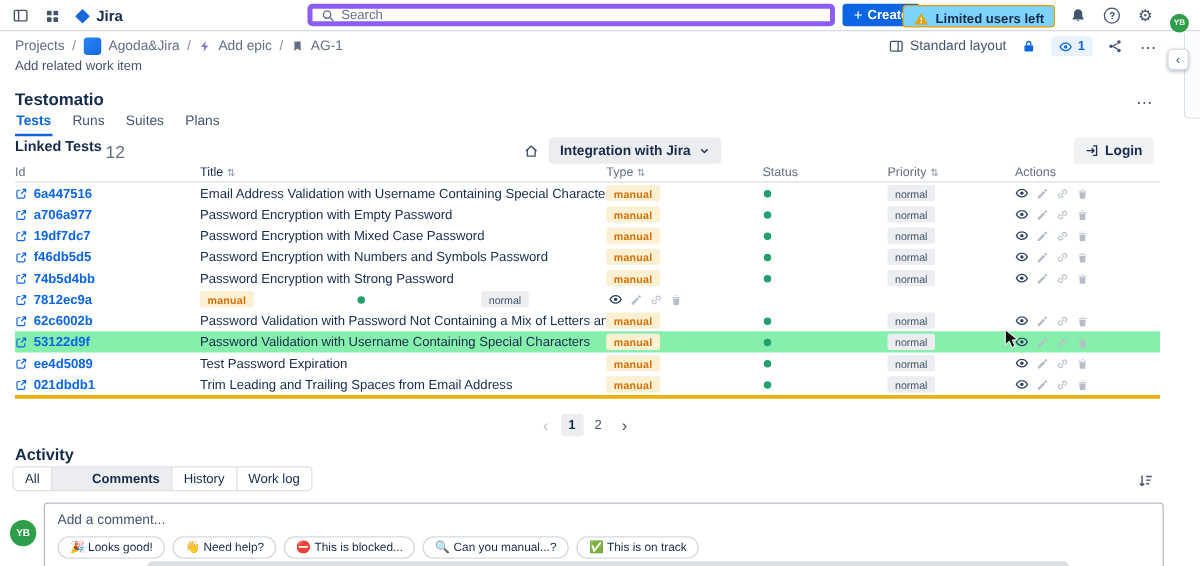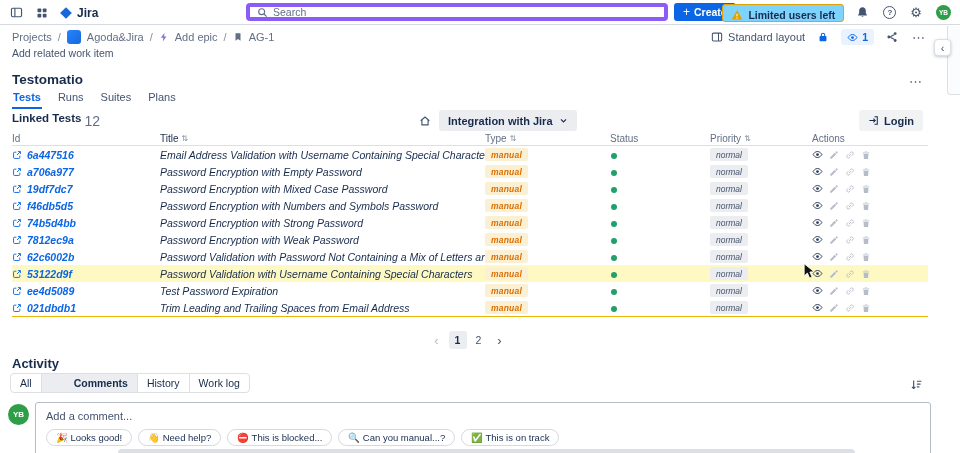--- a/index.html
+++ b/index.html
@@ -26,21 +26,21 @@
   .create-btn { height:18px; background:var(--accent,#0C66E4); color:#fff; border:none; border-radius:3px;
                 font-size:10.5px; font-weight:600; padding:0 9px; display:flex; align-items:center; gap:4px; }
   .create-plus { font-size:12px; line-height:1; font-weight:normal; }
   .nav-right { position:absolute; right:7px; top:0; height:25px; display:flex; align-items:center; gap:10px; }
   .limited-btn { height:18px; border:1px solid var(--warning-yellow,#E2A300); background:#7dd3fc; border-radius:3px;
                  display:flex; align-items:flex-end; gap:5px; padding:0 8px; font-size:10.5px; font-weight:600; color:#172B4D; }
   .help-circle { width:13px; height:13px; border:1.5px solid #44546F; border-radius:50%;
                  font-size:8px; font-weight:bold; color:#44546F; display:flex; align-items:center; justify-content:center; }
   .gear { font-size:13px; color:#44546F; line-height:1; }
   .avatar { border-radius:50%; background:var(--avatar-green,#2E9E49); color:#fff; font-weight:bold;
-            display:flex; align-items:center; justify-content:center; }
+            display:flex; align-items:center; justify-content:center;margin-top:12px; }
   .avatar.sm { width:15px; height:15px; font-size:6.5px; }
   .avatar.md { width:21px; height:21px; font-size:8px; }
 
   
   .crumb-row { position:absolute; top:27px; left:0; width:100%; height:20px; }
   .crumbs { position:absolute; left:12px; top:0; height:20px; display:flex; align-items:center; gap:6px;
             font-size:11px; }
   .crumb { color:#626F86; text-decoration:none; }
   .sep { color:#8590A2; }
   .proj-avatar { width:14px; height:14px; border-radius:3px; display:inline-block;
@@ -69,23 +69,23 @@
   .integration-dd { position:absolute; left:427px; top:0; height:21px; background:#ECEDF0; border:none; border-radius:3px;
                     display:flex; align-items:center; gap:6px; padding:0 9px; font-size:11px; font-weight:600; color:#172B4D; }
   .login-btn { position:absolute; right:5px; top:0; height:21px; background:#F1F2F4; border:none; border-radius:3px;
                display:flex; align-items:center; gap:5px; padding:0 9px; font-size:11px; font-weight:600; color:#172B4D; }
 
   
   .ttable { position:absolute; top:131px; left:12px; width:916px; font-size:10.5px; }
   .thead { display:flex; align-items:center; height:14px; font-size:10px; color:#626F86; }
   .thead > div { display:flex; align-items:center; }
   .th-sort { font-size:8px; color:#8590A2; margin-left:3px; }
-  .tbody { border-top:1px solid #DCDFE4; border-bottom:1px solid #eab308;font-style:italic; }
+  .tbody { border-top:1px solid #DCDFE4; border-bottom:3px solid #eab308; }
   .trow { display:flex; align-items:center; height:17px; }
-  .trow.highlight { background:#fef9c3; }
+  .trow.highlight { background:#86efac; }
   .c-id { width:148px; display:flex; align-items:center; gap:5px; }
   .ext-icon { color:var(--accent,#0C66E4); display:flex; }
   .id-link { color:var(--accent,#0C66E4); font-weight:600; text-decoration:none; font-size:10.5px; }
   .c-title { width:325px; color:#172B4D; white-space:nowrap; overflow:hidden; }
   .c-type { width:125px; }
   .type-badge { display:inline-block; font-size:8.5px; font-weight:600; letter-spacing:.2px;
                 color:var(--type-badge-text,#D97008); background:var(--type-badge-bg,#FBF0D1);
                 padding:1.5px 6px; border-radius:2px; }
   .c-status { width:100px; }
   .dot { width:6px; height:6px; border-radius:50%; background:var(--status-green,#22A06B);
@@ -538,21 +538,20 @@
   <div class="trow">
     <div class="c-id">
       <span class="ext-icon">
                 <svg width="10" height="10" viewBox="0 0 16 16" fill="none" stroke="currentColor" stroke-width="1.5">
                   <path d="M7 3.5H4A1.5 1.5 0 0 0 2.5 5v7A1.5 1.5 0 0 0 4 13.5h7A1.5 1.5 0 0 0 12.5 12V9"></path>
                   <path d="M9.5 2.5h4v4M13 3L8 8"></path>
                 </svg>
               </span>
       <a href="#" class="id-link">7812ec9a</a>
     </div>
-    <div class="c-title">Password Encryption with Weak Password</div>
     <div class="c-type"><span class="type-badge">manual</span></div>
     <div class="c-status"><span class="dot"></span></div>
     <div class="c-priority"><span class="pri-badge">normal</span></div>
     <div class="c-actions">
       <button class="act primary">
                 <svg width="11" height="11" viewBox="0 0 16 16">
                   <path d="M8 3.6C4.6 3.6 2.1 7 1.6 8 2.1 9 4.6 12.4 8 12.4S13.9 9 14.4 8C13.9 7 11.4 3.6 8 3.6z" fill="none" stroke="currentColor" stroke-width="1.4"></path>
                   <circle cx="8" cy="8" r="2" fill="currentColor"></circle>
                 </svg>
               </button>

